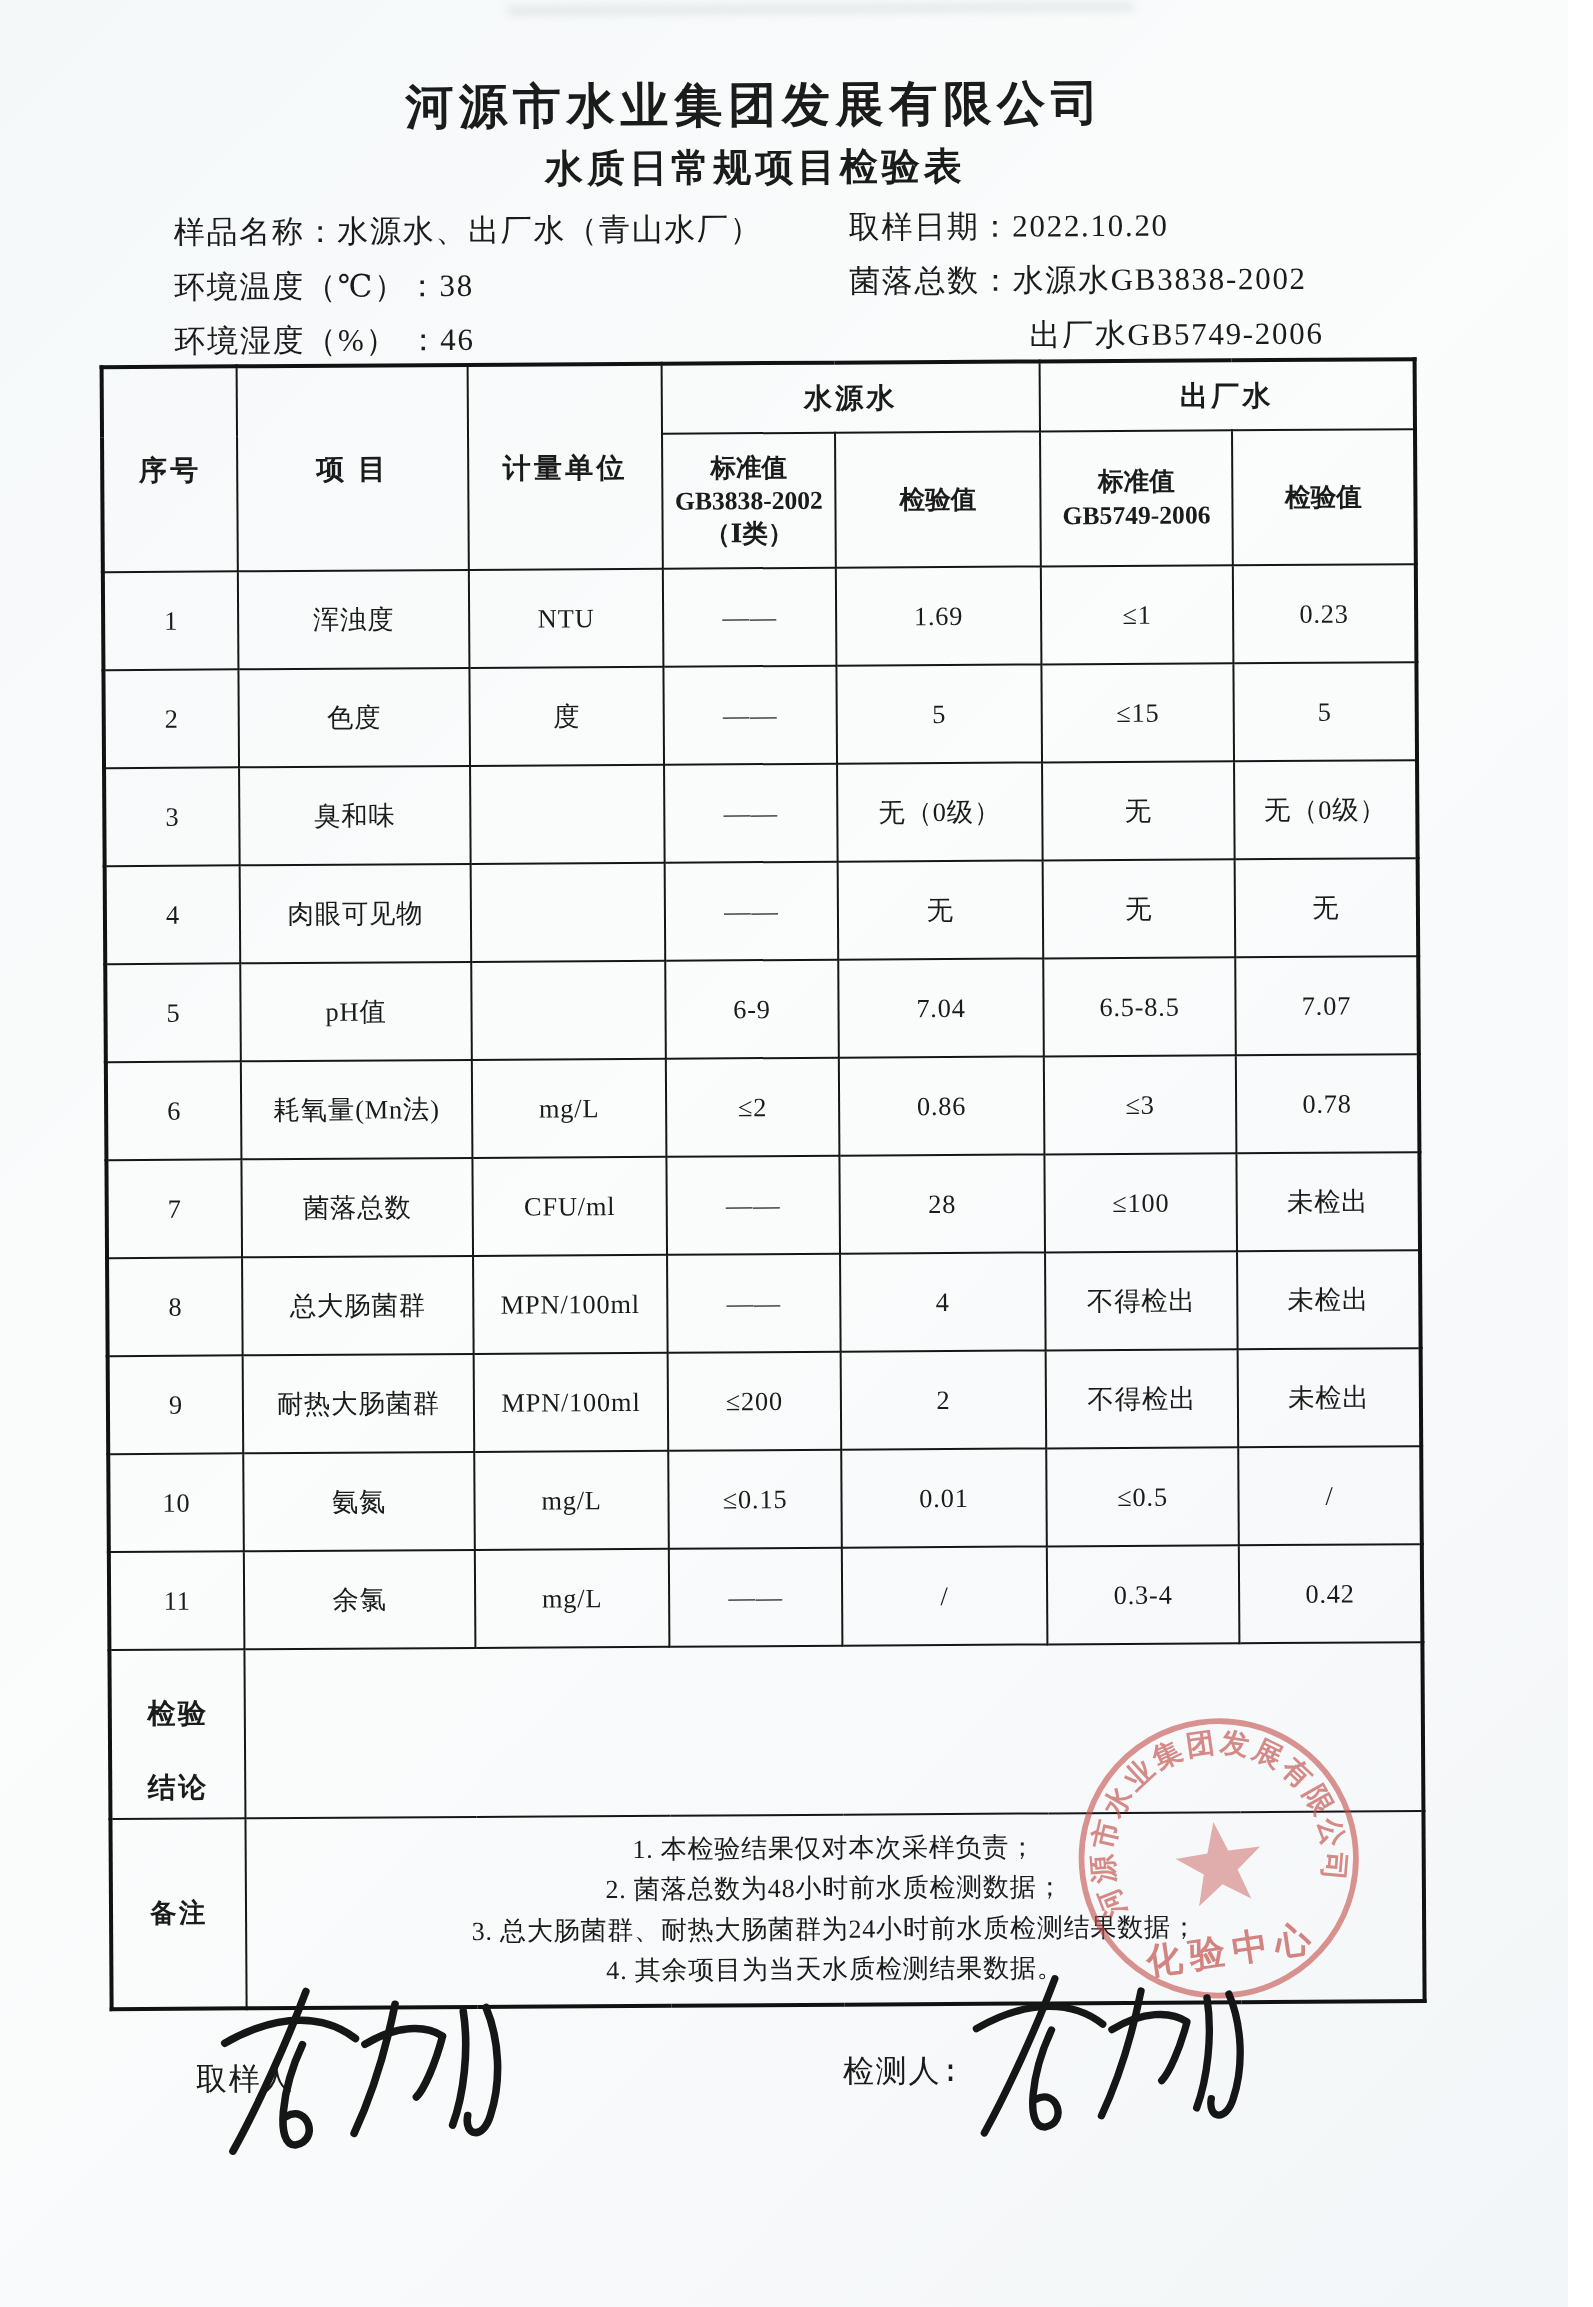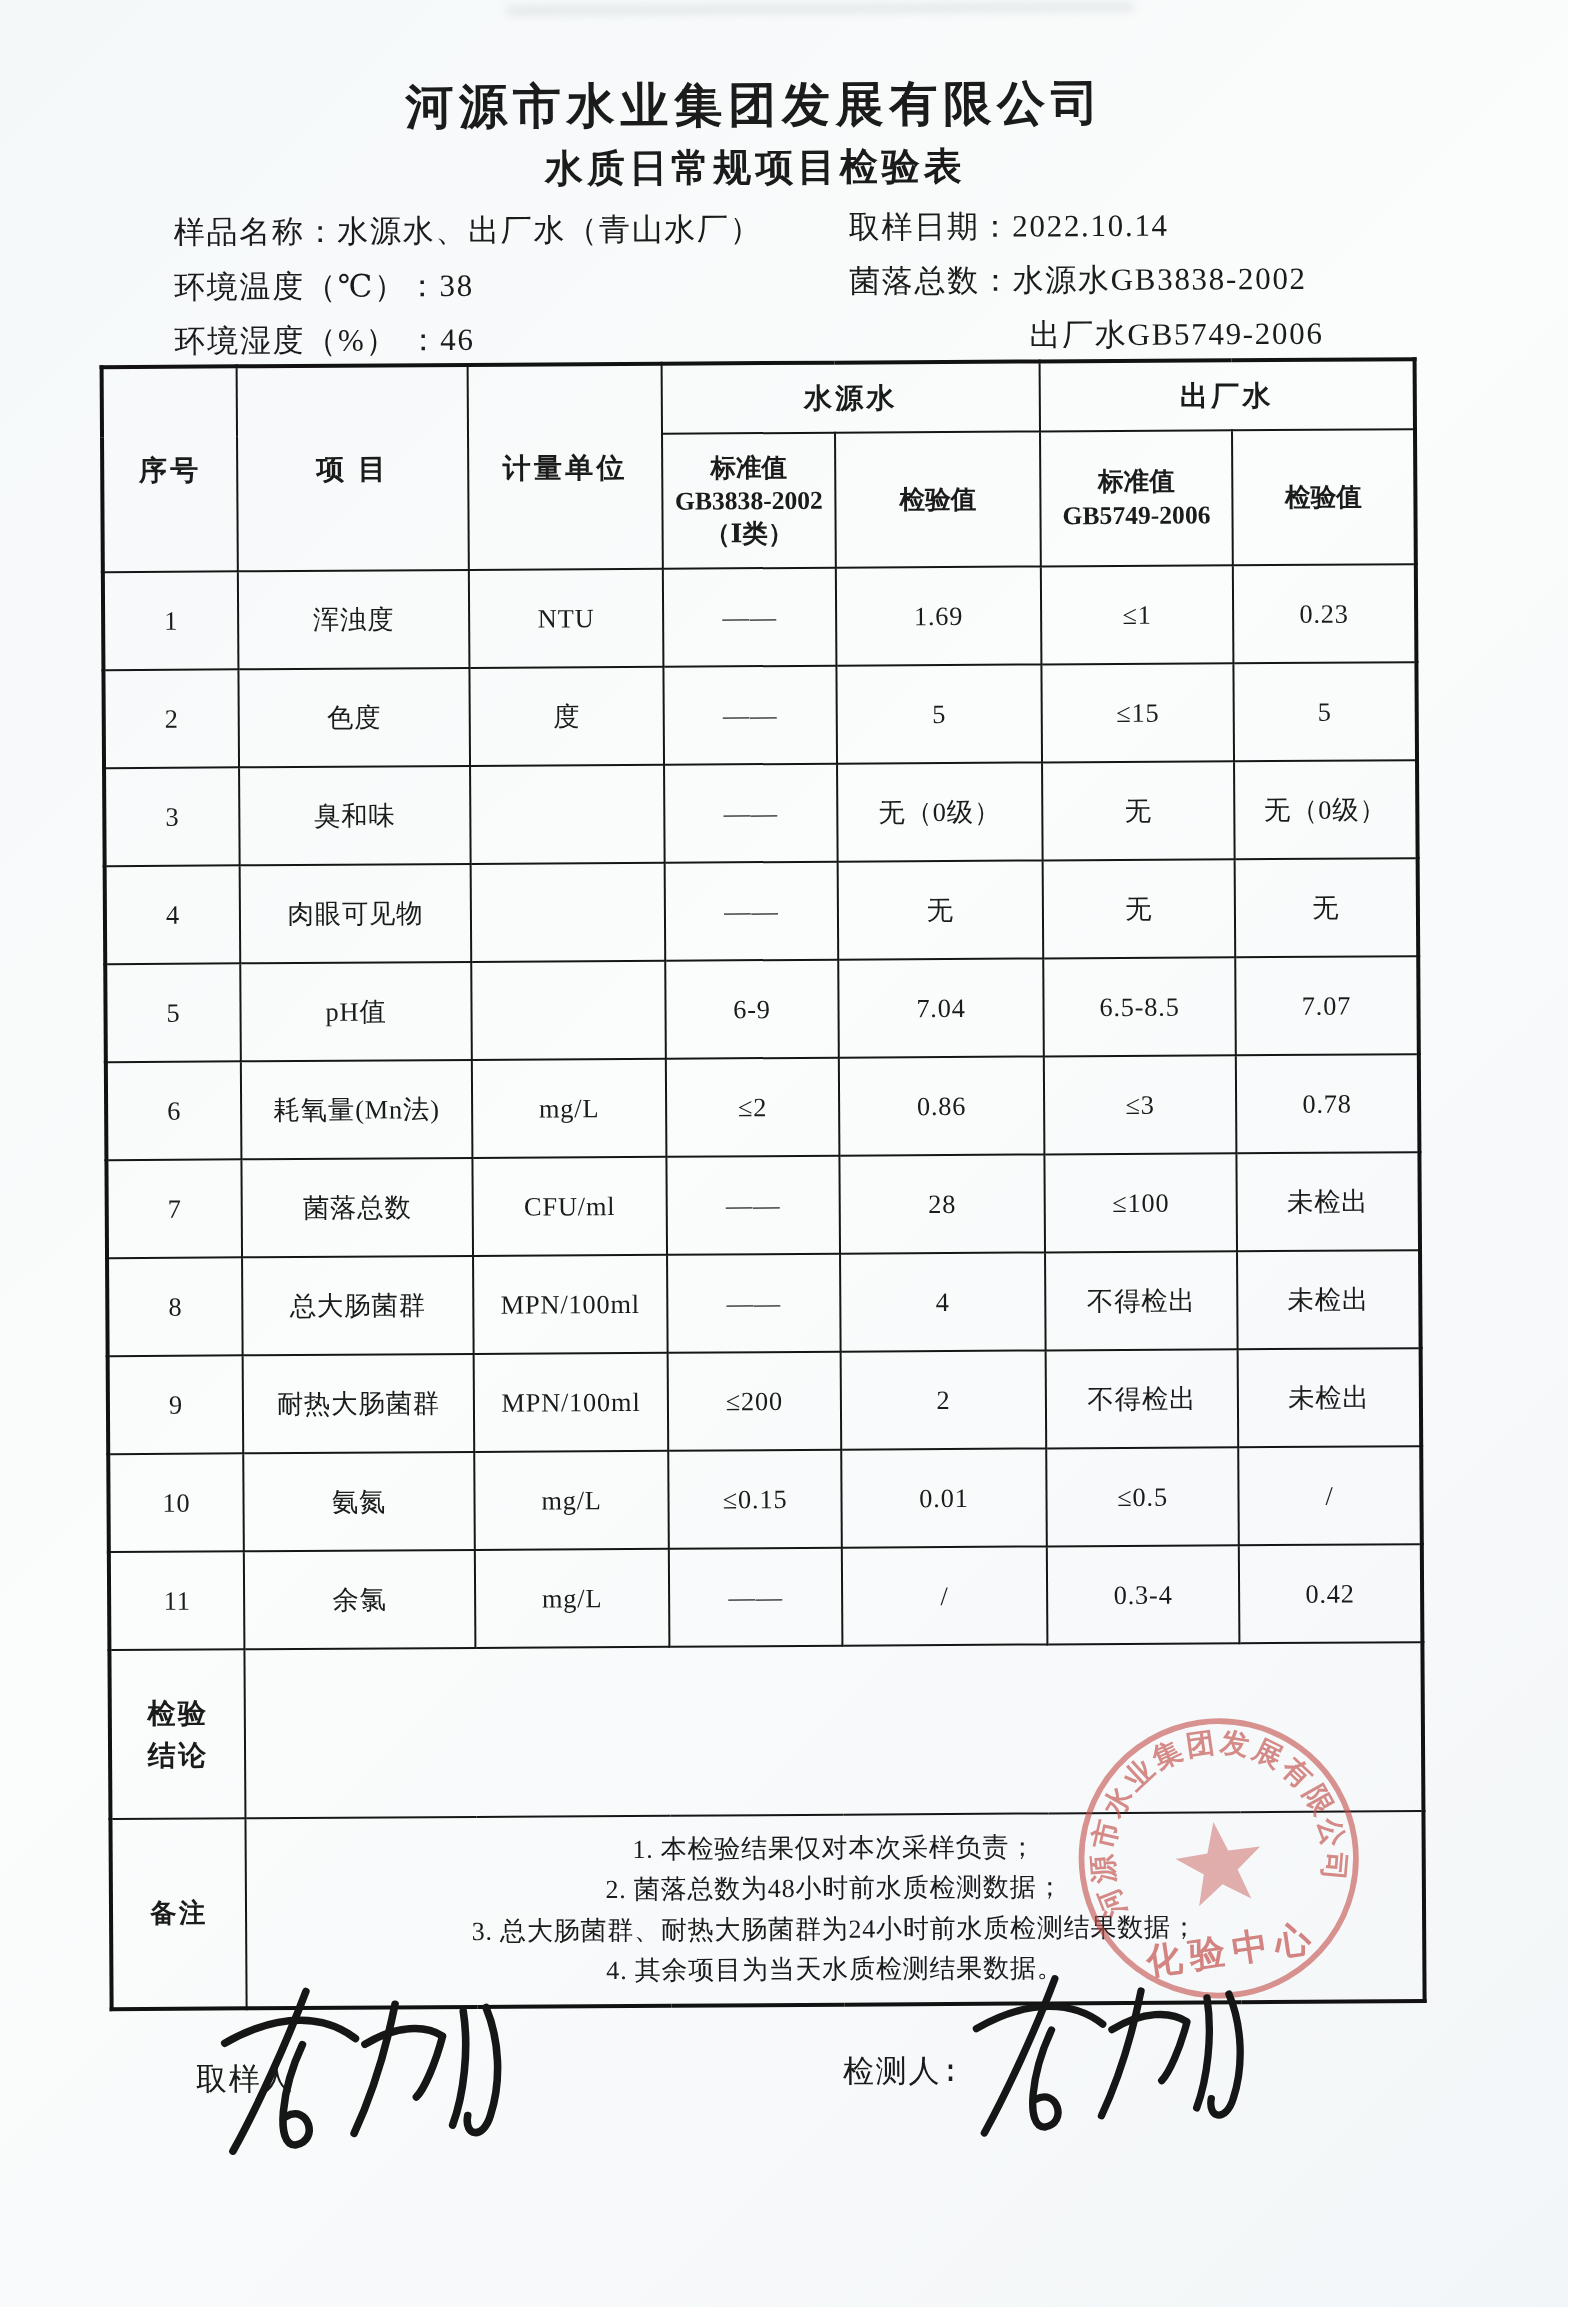--- a/index.html
+++ b/index.html
@@ -30,21 +30,21 @@
     border-collapse:collapse;table-layout:fixed;}
   table.grid td{border:2.5px solid #161616;text-align:center;vertical-align:middle;
     font-size:26.4px;padding:0;line-height:1.25;overflow:hidden;}
   table.grid{border:4.1px solid #121212;}
   tr.h1 td{font-size:28px;font-weight:600;letter-spacing:3.3px;}
   tr.h2 td{font-size:25.6px;font-weight:600;}
   td.item{text-align:left;padding-left:15px;letter-spacing:0.8px;}
   td.small{font-size:24px;}
   .stdcell div{line-height:1.3;}
   tr.datarow td{letter-spacing:0.8px;}
-  td.concl-label div{font-weight:600;font-size:28px;letter-spacing:2.5px;line-height:1.5;}
+  td.concl-label div{font-weight:600;font-size:28px;letter-spacing:2.5px;line-height:1.5;margin-top:32px;}
   td.remarks-label{font-weight:600;font-size:28px;letter-spacing:2.5px;}
   td.remarks-body{text-align:left;vertical-align:middle;padding:8.3px 6.6px 8.3px 11.6px;}
   td.remarks-body div{font-size:26px;line-height:1.55;letter-spacing:0.8px;white-space:nowrap;}
 
   .footer-label{position:absolute;font-size:31px;letter-spacing:1.7px;}
   .sig{position:absolute;color:#161616;}
   .sig svg{display:block;}
   .stamp{position:absolute;left:1066px;top:1714px;width:294px;height:294px;
     transform:rotate(-8deg);opacity:.82;}
   .stamp svg{display:block;}
@@ -53,21 +53,21 @@
 <body>
 
 <div id="page">
   <div class="scan">
     <div class="smudge-top"></div>
 
     <div class="title">河源市水业集团发展有限公司</div>
     <div class="subtitle">水质日常规项目检验表</div>
 
     <div class="info i1"><span>样品名称：</span><span>水源水、出厂水（青山水厂）</span></div>
-    <div class="info i1b"><span>取样日期：</span><span>2022.10.14</span></div>
+    <div class="info i1b"><span>取样日期：</span><span>2022.10.20</span></div>
     <div class="info i2"><span>环境温度（℃）：</span><span>38</span></div>
     <div class="info i2b"><span>菌落总数：</span><span>水源水GB3838-2002</span></div>
     <div class="info i3"><span>环境湿度（%） ：</span><span>46</span></div>
     <div class="info i3b"><span>出厂水GB5749-2006</span></div>
 
     <table class="grid">
       <colgroup>
         <col style="width:135px">
           <col style="width:231px">
           <col style="width:194px">

